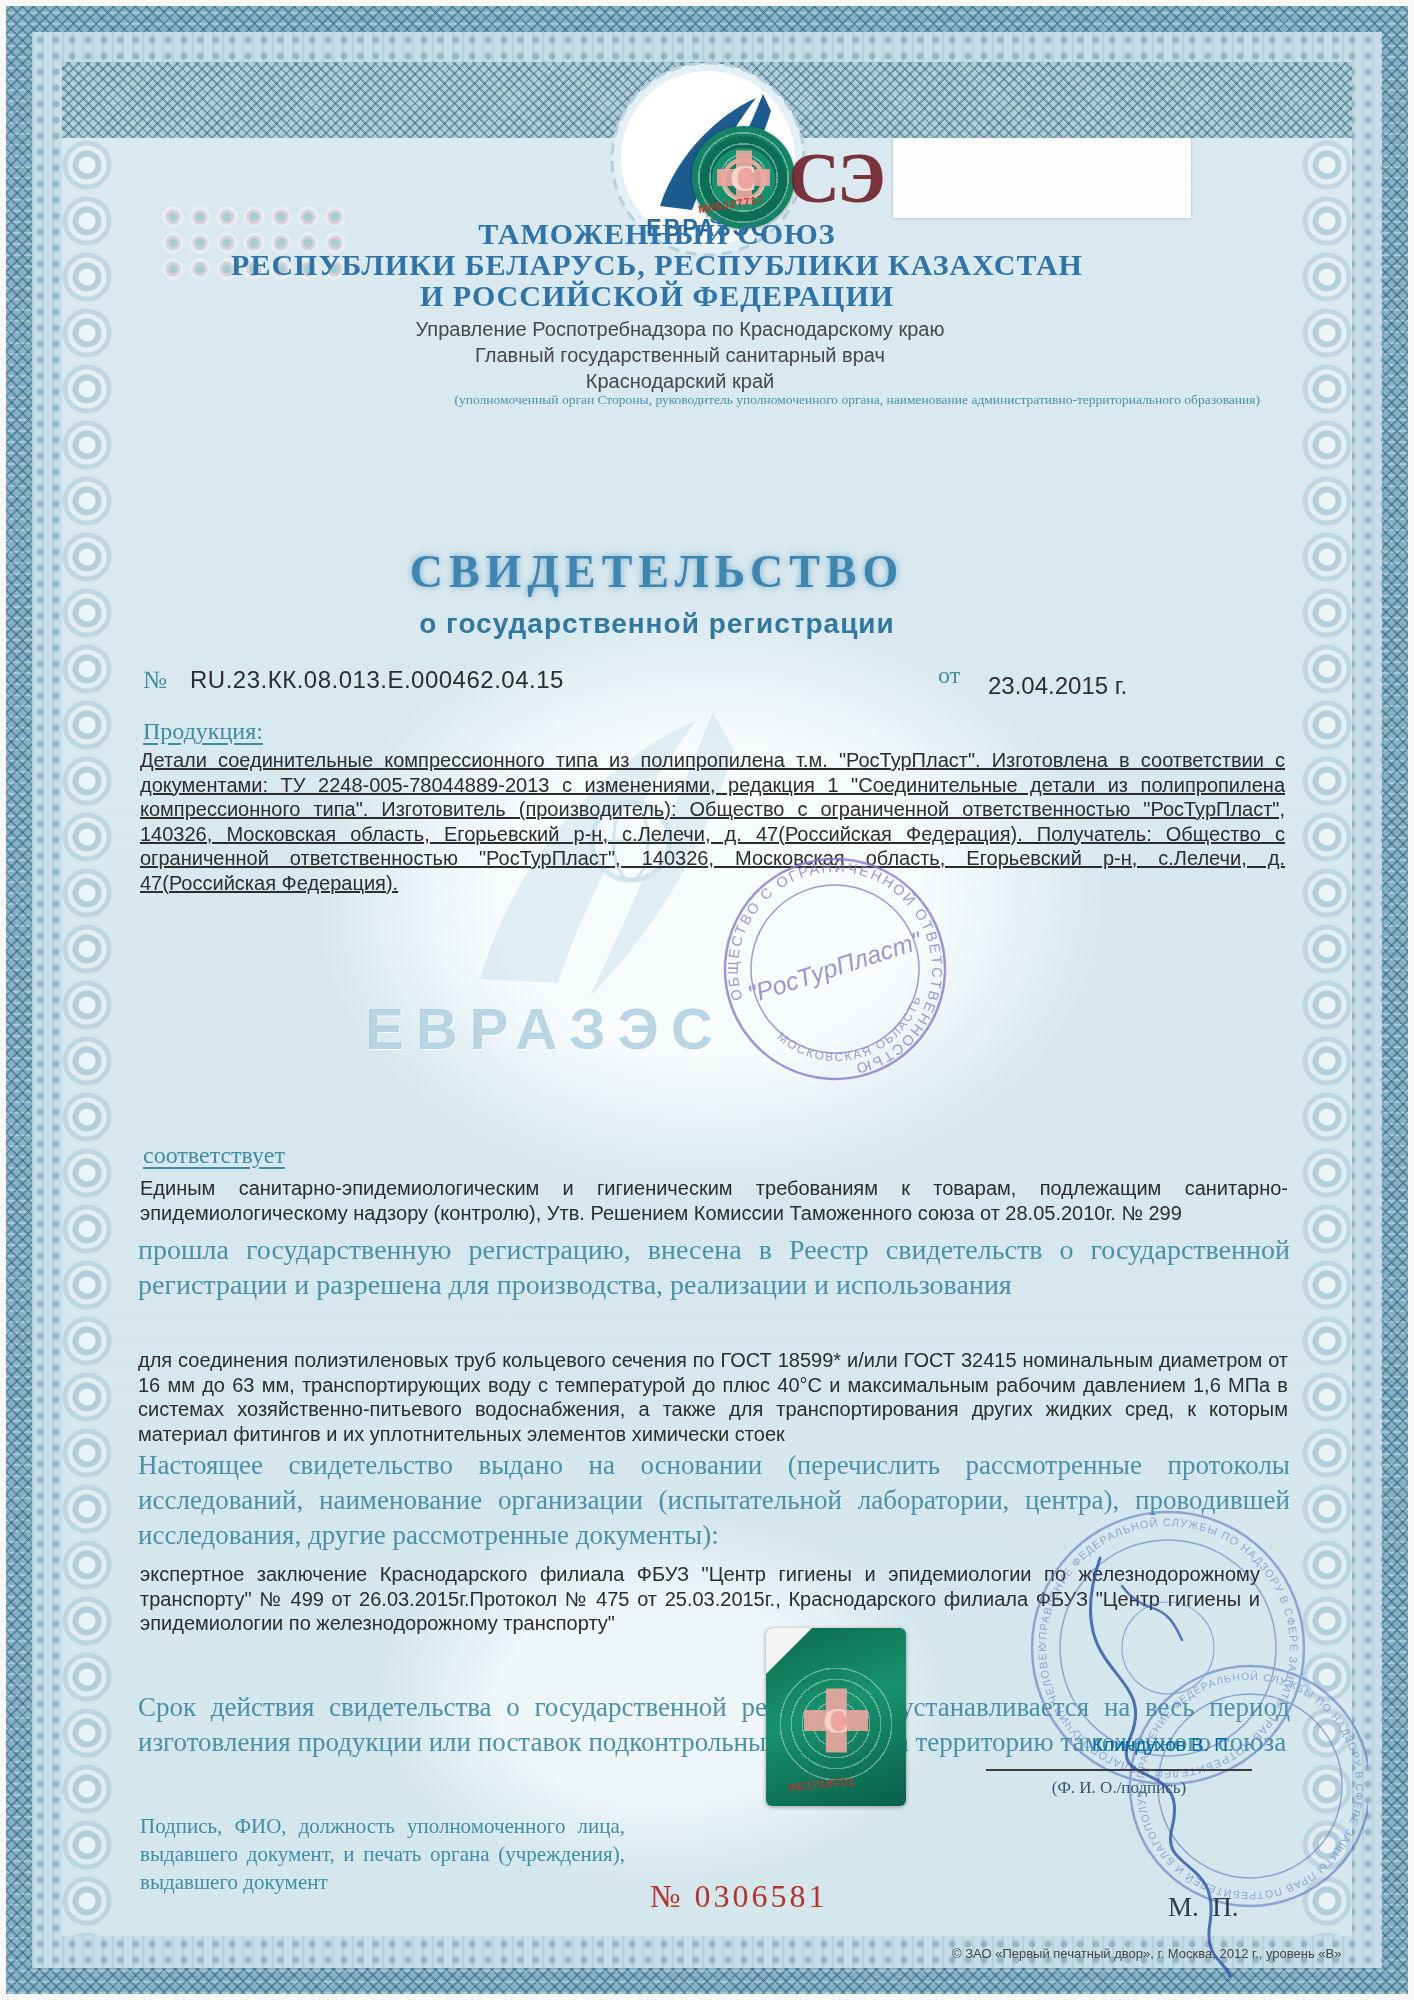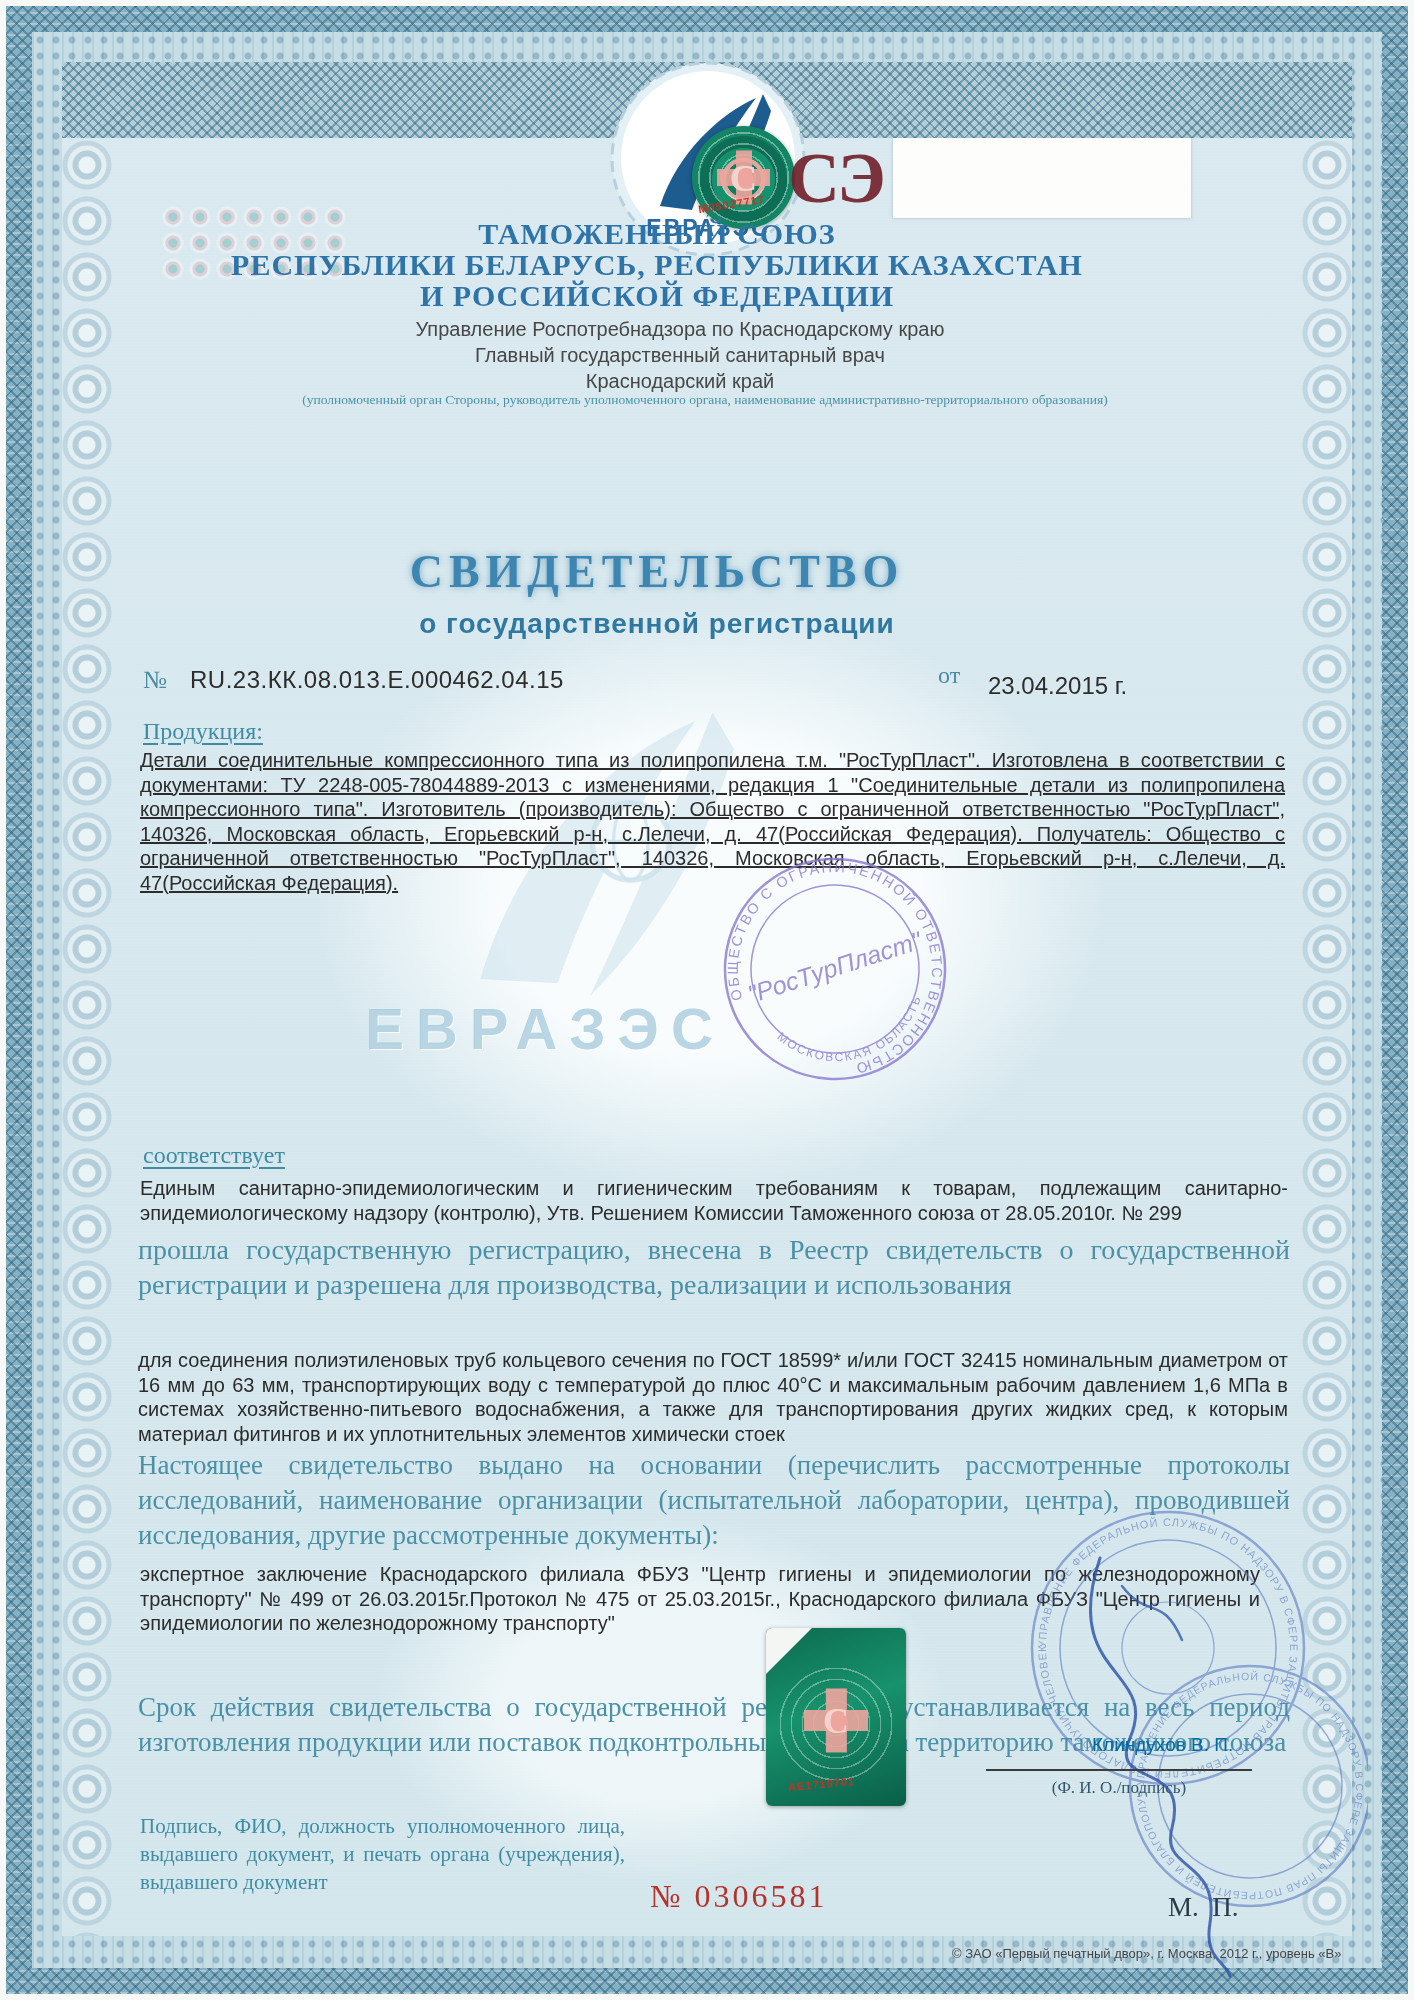--- a/index.html
+++ b/index.html
@@ -68,21 +68,21 @@
   .se-mark{position:absolute;left:788px;top:142px;font-family:"Liberation Serif",serif;font-weight:bold;
     font-size:72px;line-height:1;color:#73232e;letter-spacing:-3px;opacity:.92;}
   .white-box{position:absolute;left:893px;top:138px;width:298px;height:80px;background:#fdfdfb;
     box-shadow:0 0 3px rgba(120,150,165,.5);}
   
   .hdr{position:absolute;left:227px;top:218px;width:860px;text-align:center;
     font-family:"Liberation Serif",serif;font-weight:bold;color:#2f74a8;font-size:30px;line-height:31px;letter-spacing:1px;}
   .auth{position:absolute;left:330px;top:316px;width:700px;text-align:center;color:#474747;
     font-size:20px;line-height:26px;}
   .note{position:absolute;color:#4a93a6;font-family:"Liberation Serif",serif;}
-  .note1{left:150px;top:392px;width:1110px;text-align:center;font-size:13.5px;}
+  .note1{left:150px;top:392px;width:1110px;text-align:right;font-size:13.5px;}
   .note2{left:128px;top:1118px;width:1160px;text-align:center;font-size:12.5px;}
   .title{position:absolute;left:257px;top:545px;width:800px;text-align:center;
     font-family:"Liberation Serif",serif;font-weight:bold;font-size:46px;letter-spacing:6px;color:#3e86b2;
     text-shadow:0 0 7px rgba(60,130,170,.6);}
   .subtitle{position:absolute;left:257px;top:608px;width:800px;text-align:center;
     font-family:Liberation Sans, sans-serif;font-weight:bold;font-size:28px;letter-spacing:1px;color:#30789f;}
   .lbl{font-family:"Liberation Serif",serif;color:#4a8ca2;}
   .num-label{position:absolute;left:143px;top:666px;font-size:25px;}
   .num-value{position:absolute;left:190px;top:666px;font-size:24px;color:#2d2d2d;letter-spacing:.5px;}
   .date-label{position:absolute;left:938px;top:662px;font-size:24px;}

